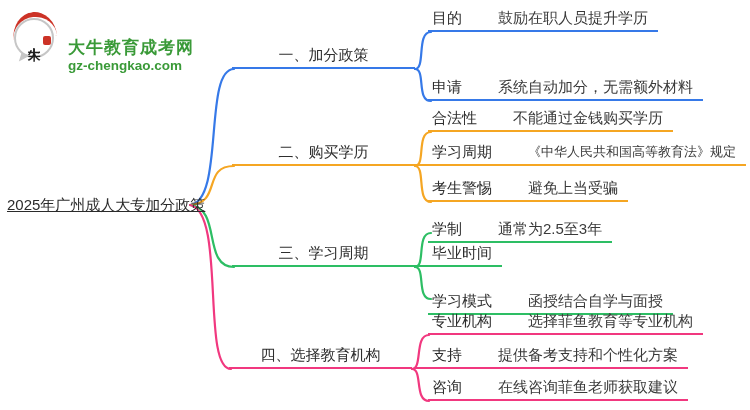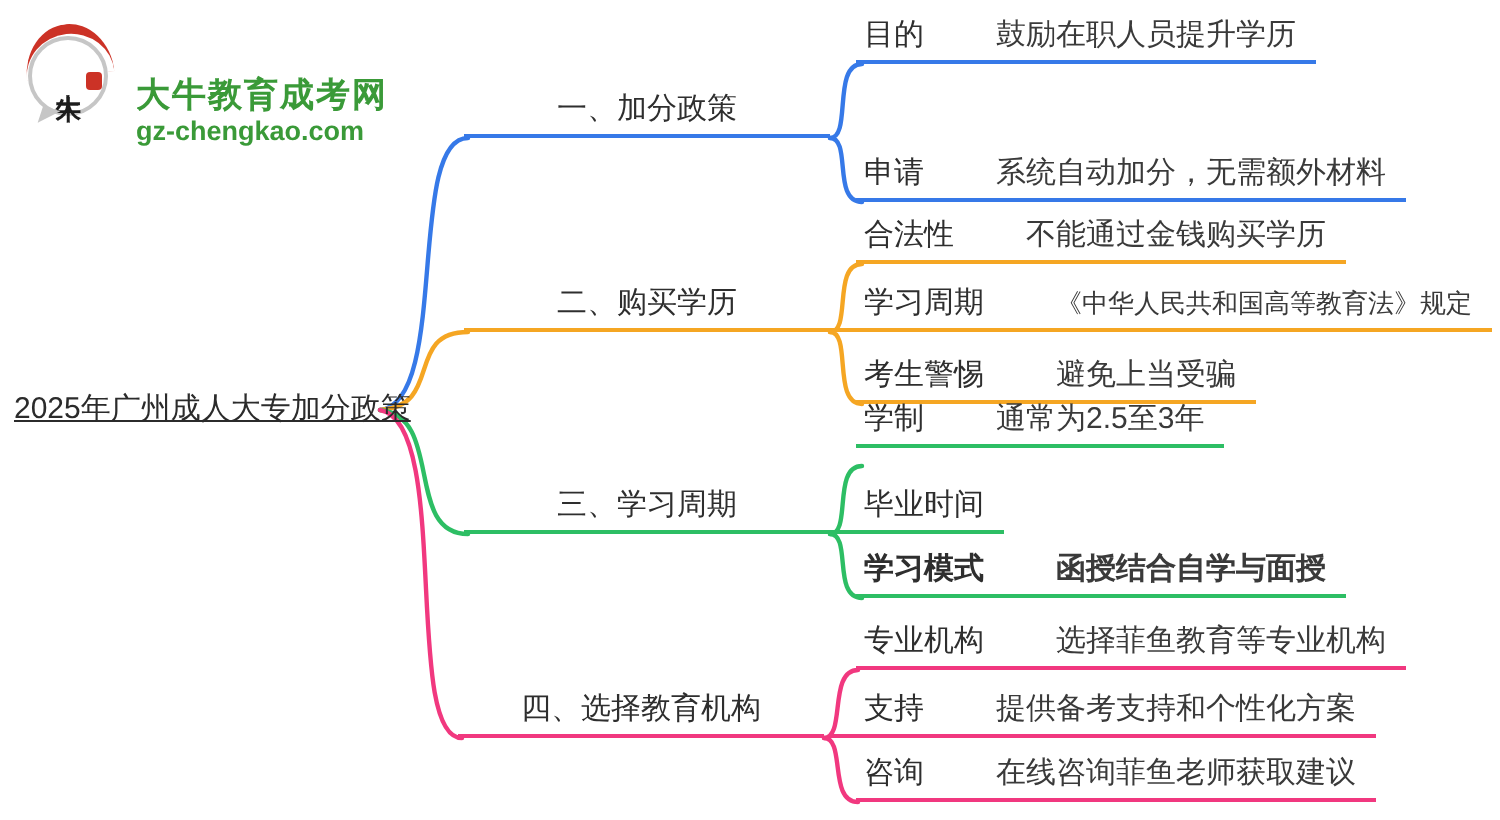--- a/index.html
+++ b/index.html
@@ -125,28 +125,28 @@
   </div>
   <div class="row mid" style="top: 139px; --c: #f5a623;">
     <span class="rlabel">学习周期</span>
     <span class="rvalue small">《中华人民共和国高等教育法》规定</span>
   </div>
   <div class="row" style="top: 175px; --c: #f5a623;">
     <span class="rlabel">考生警惕</span>
     <span class="rvalue">避免上当受骗</span>
   </div>
 
-  <div class="row" style="top: 197px; text-align: center; --c: #2dbe64;">
+  <div class="row" style="top: 216px; text-align: center; --c: #2dbe64;">
     <span class="rlabel">学制</span>
     <span class="rvalue">通常为2.5至3年</span>
   </div>
   <div class="row mid" style="top: 240px; --c: #2dbe64;">
     <span class="rlabel">毕业时间</span>
   </div>
-  <div class="row" style="top: 272px; font-weight: bold; --c: #2dbe64;">
+  <div class="row" style="top: 288px; --c: #2dbe64;">
     <span class="rlabel">学习模式</span>
     <span class="rvalue">函授结合自学与面授</span>
   </div>
 
   <div class="row" style="top: 308px; --c: #f1387f;">
     <span class="rlabel">专业机构</span>
     <span class="rvalue">选择菲鱼教育等专业机构</span>
   </div>
   <div class="row" style="top: 374px; --c: #f1387f;">
     <span class="rlabel">咨询</span>

